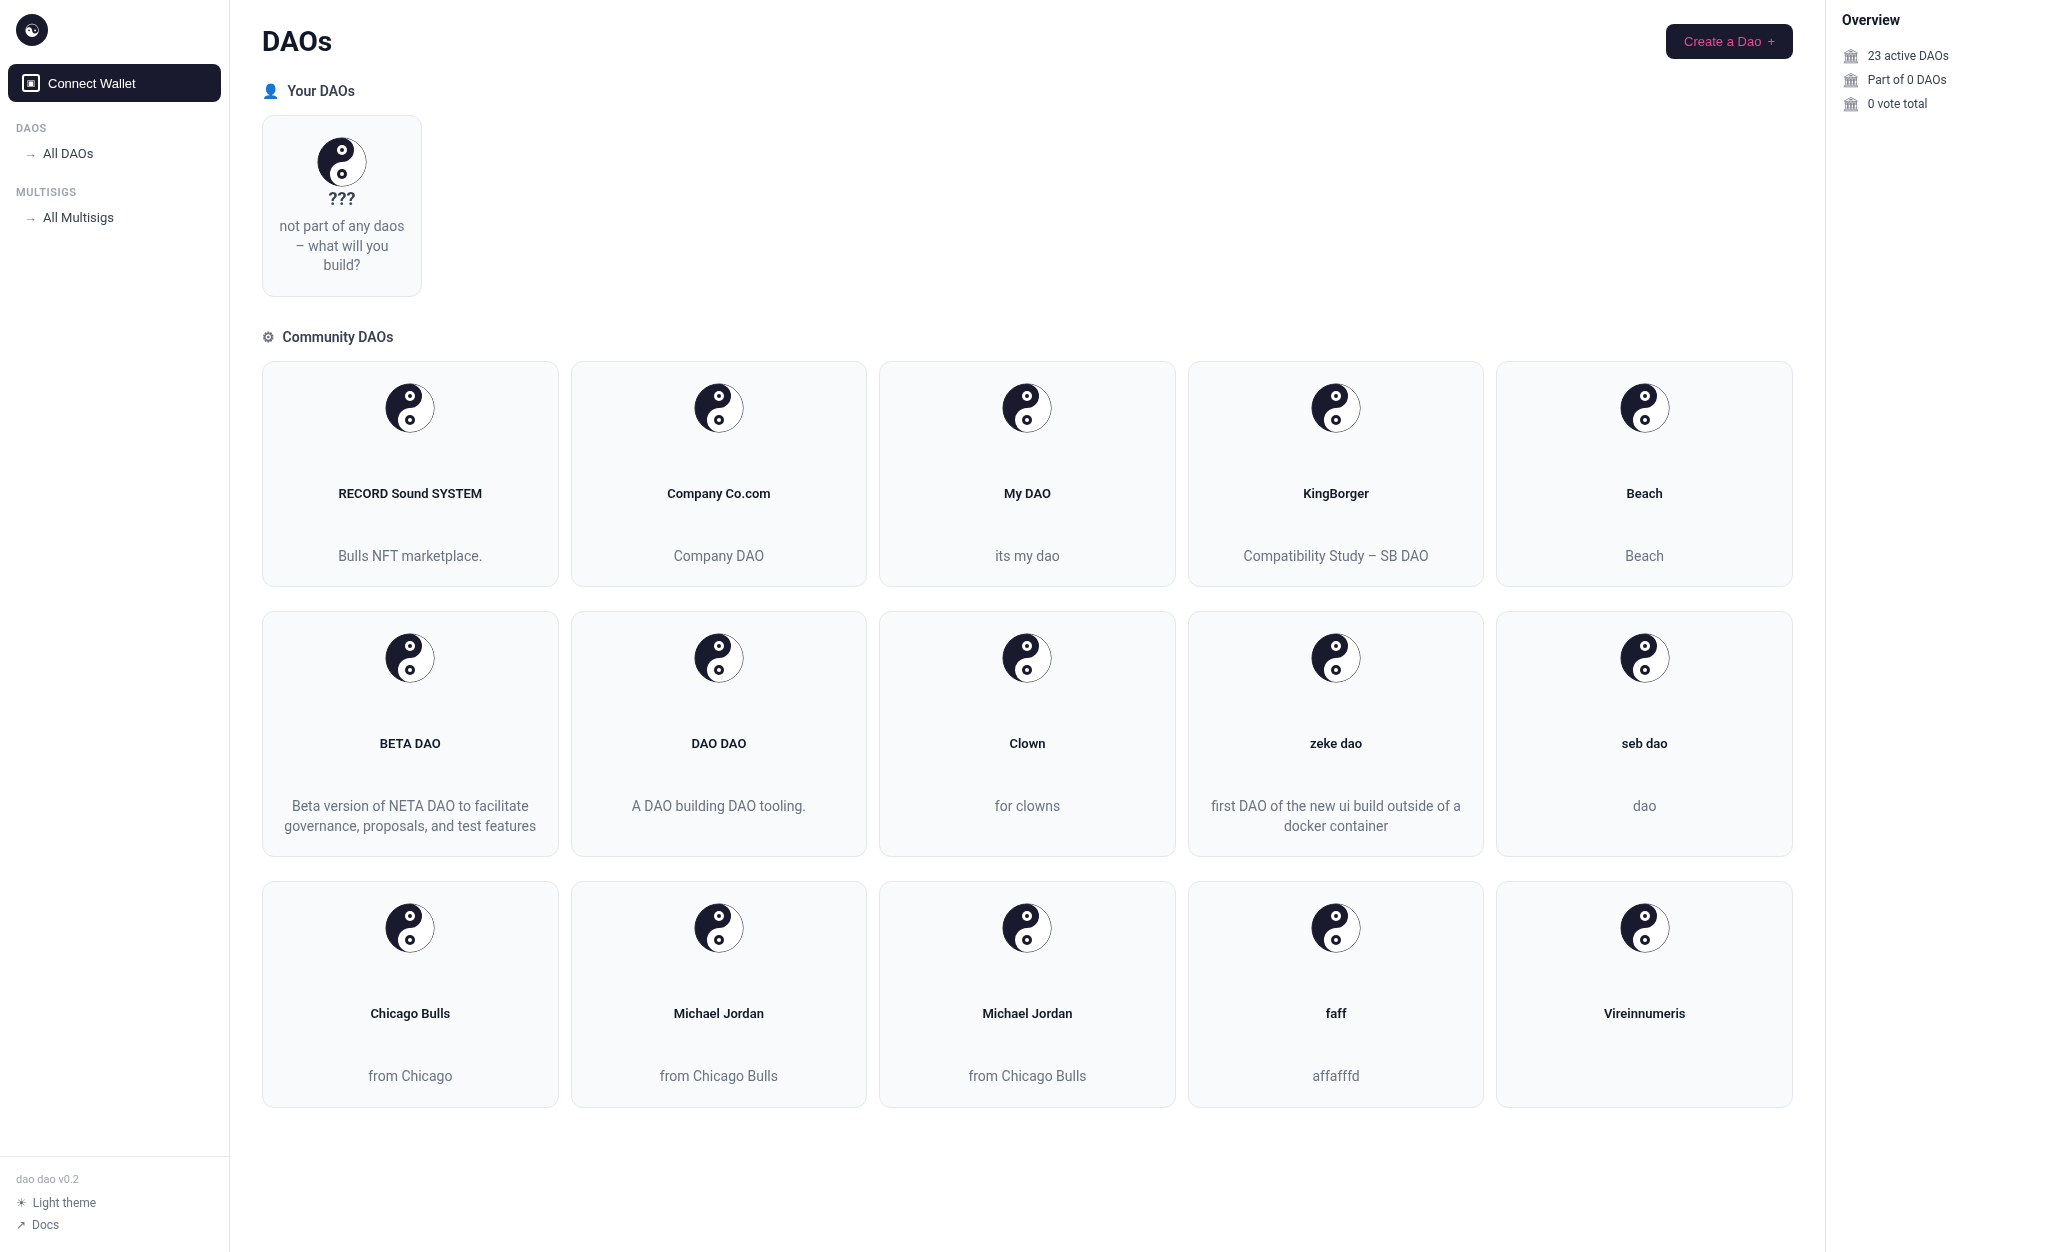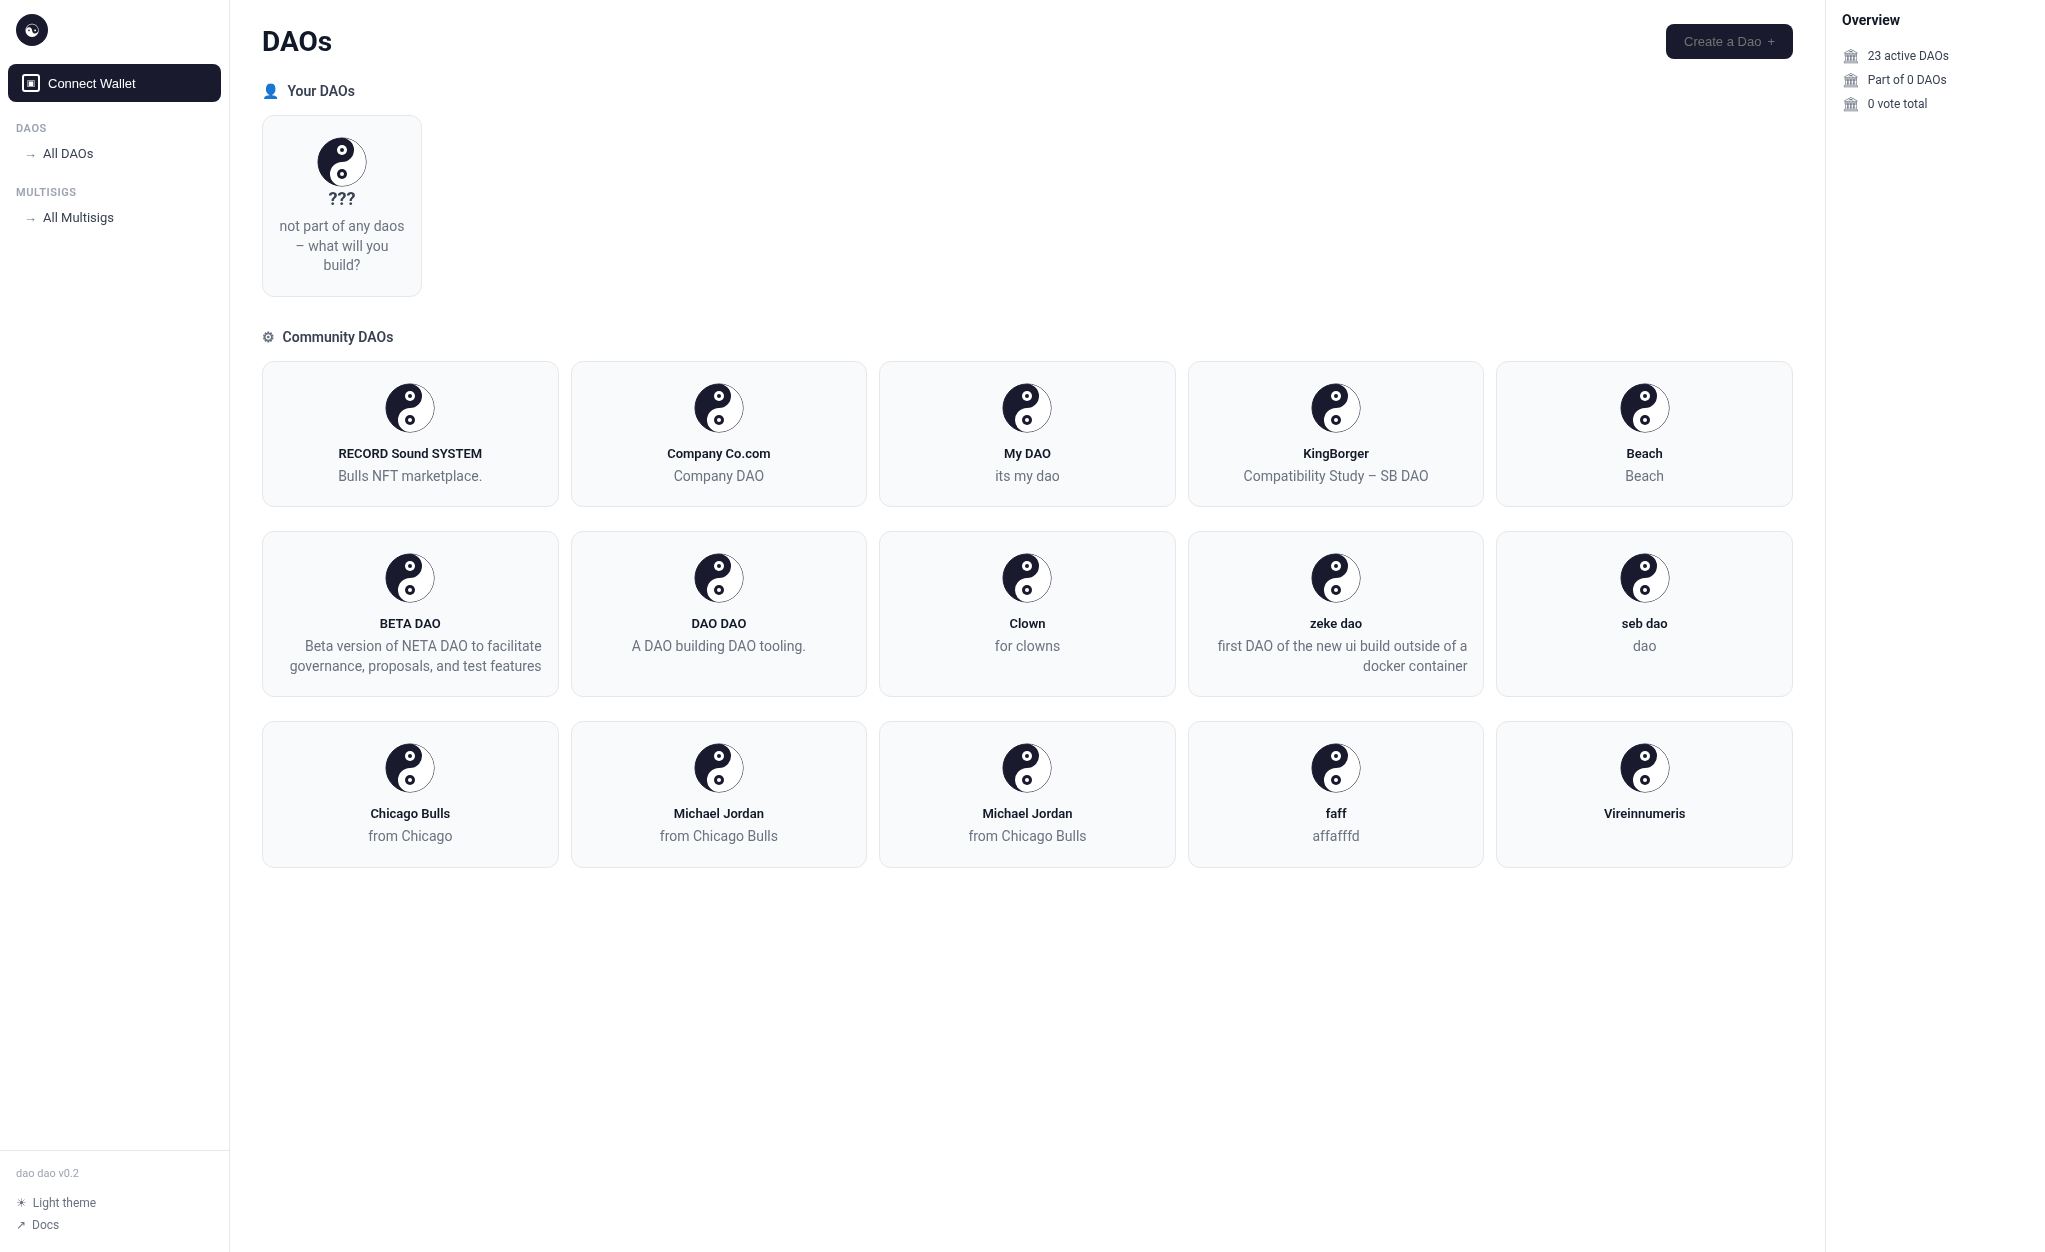--- a/index.html
+++ b/index.html
@@ -88,21 +88,21 @@
     }
     .sidebar-item .arrow { color: #6b7280; }
     .sidebar-footer {
       margin-top: auto;
       padding: 16px;
       border-top: 1px solid #e5e7eb;
     }
     .sidebar-footer-version {
       font-size: 11px;
       color: #9ca3af;
-      margin-bottom: 12px;
+      margin-bottom: 6px;
     }
     .sidebar-footer-item {
       display: flex;
       align-items: center;
       gap: 6px;
       padding: 4px 0;
       cursor: pointer;
       color: #6b7280;
       font-size: 12px;
     }
@@ -119,21 +119,21 @@
       justify-content: space-between;
       margin-bottom: 24px;
     }
     .page-title {
       font-size: 28px;
       font-weight: 700;
       color: #111827;
     }
     .create-dao-btn {
       background: #1a1a2e;
-      color: #737373;
+      color: #ec4899;
       border: none;
       border-radius: 8px;
       padding: 10px 18px;
       display: flex;
       gap: 6px;
       cursor: pointer;
       font-size: 13px;
       font-weight: 500;
     }
 
@@ -157,23 +157,24 @@
       margin-bottom: 24px;
     }
     .dao-card {
       background: #f9fafb;
       border: 1px solid #e5e7eb;
       border-radius: 12px;
       padding: 20px 16px;
       display: flex;
       flex-direction: column;
       align-items: center;
-      text-align: right;
+      text-align: center;
       cursor: pointer;
       transition: box-shadow 0.15s;
+      gap: 40px;
     }
     .dao-card-single {
       max-width: 160px;
       background: #f9fafb;
       border: 1px solid #e5e7eb;
       border-radius: 12px;
       padding: 20px 16px;
       display: flex;
       flex-direction: column;
       align-items: center;

